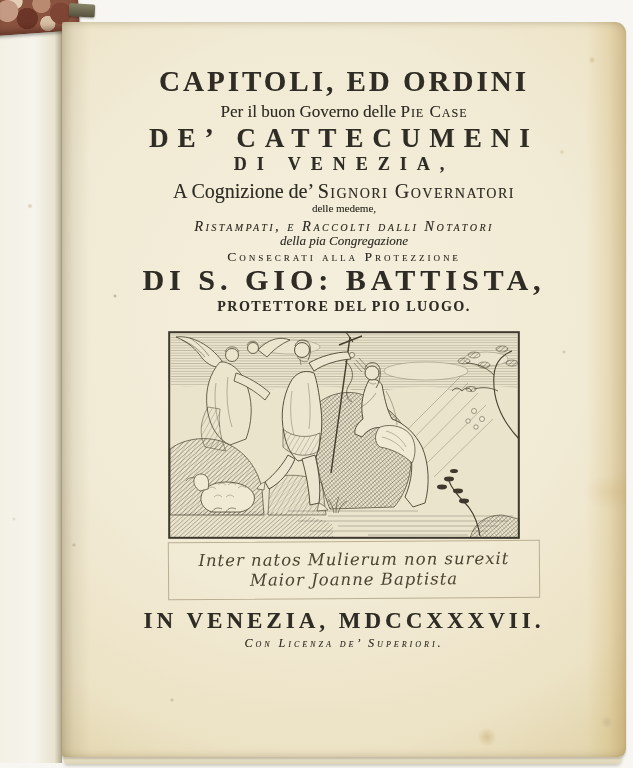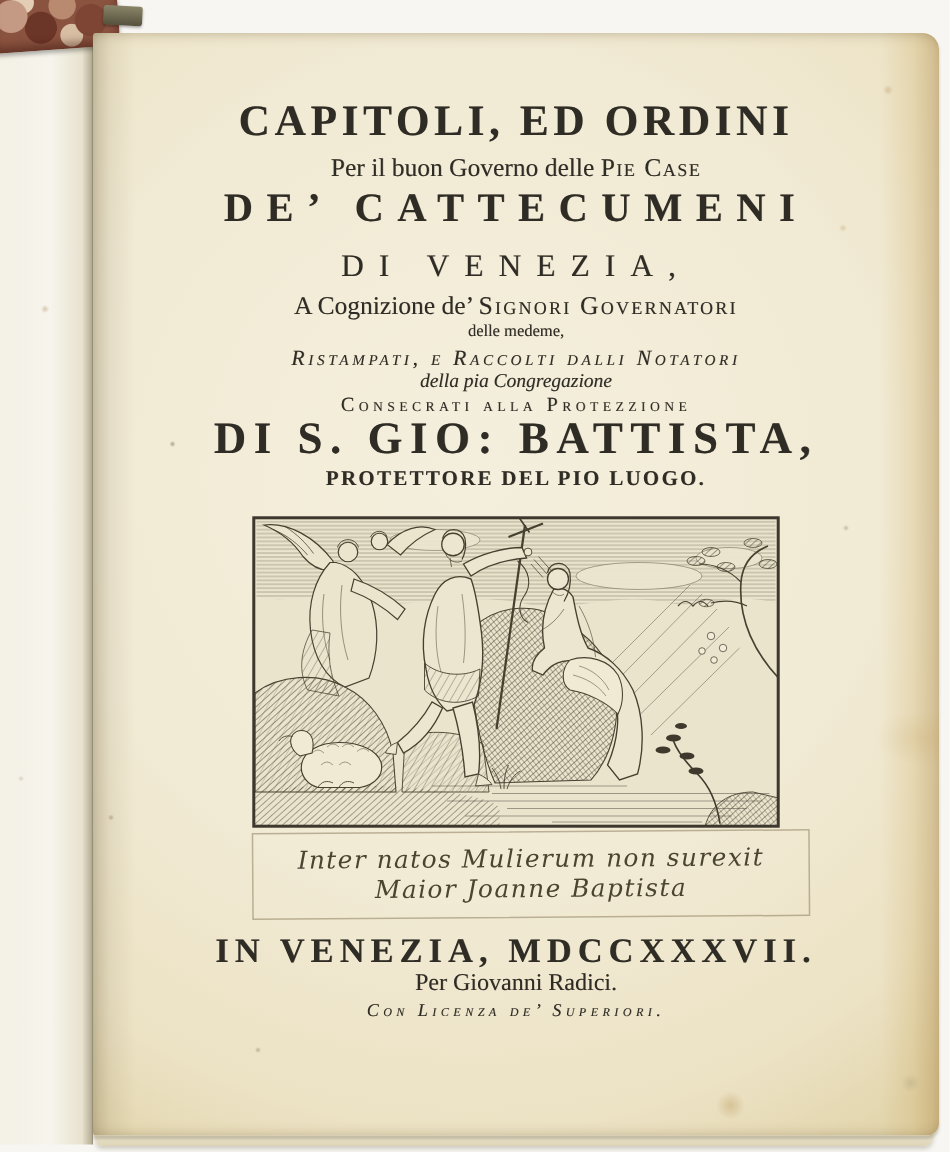--- a/index.html
+++ b/index.html
@@ -66,22 +66,22 @@
       inset 0 6px 9px -7px rgba(120,100,60,.55),
       inset 0 -6px 9px -7px rgba(120,100,60,.45),
       0 2px 2px rgba(120,110,85,.35);
   }
   .content{ position:absolute; inset:0; text-align:center; color:#2f2c25; padding-top:44px; }
   .content > *{ margin:0; }
   .t1 { font-size:29px; line-height:31px; letter-spacing:3px;  font-weight:bold; }
   .t2 { font-size:17px; line-height:19px; margin-top:5px; }
   .t2 .sc{ font-variant:small-caps; letter-spacing:1px; }
   .t3 { font-size:27px; line-height:28px; letter-spacing:9px;  font-weight:bold; margin-top:3px; }
-  .t4 { font-size:21px; line-height:25px; letter-spacing:10px; font-weight:normal; margin-top:13px; }
-  .t5 { font-size:17px; line-height:18px; margin-top:5px; }
+  .t4 { font-size:18px; line-height:25px; letter-spacing:10px; font-weight:bold; margin-top:0; }
+  .t5 { font-size:20px; line-height:18px; margin-top:5px; }
   .t5 .sc{ font-variant:small-caps; letter-spacing:1.5px; }
   .t6 { font-size:11px; line-height:16px; }
   .t7 { font-size:14.5px; line-height:15px; margin-top:3px; font-style:italic;
         font-variant:small-caps; letter-spacing:2.5px; }
   .t8 { font-size:13px; line-height:14px; font-style:italic; }
   .t9 { font-size:13.5px; line-height:14px; margin-top:2px; font-variant:small-caps; letter-spacing:3px; }
   .t10{ font-size:30px; line-height:32px; letter-spacing:5px; font-weight:bold; }
   .t11{ font-size:14px; line-height:22px; letter-spacing:1.5px; font-weight:bold; }
   .ink{ text-shadow:0.3px 0.3px 0.4px rgba(40,36,28,.35); }
 
@@ -275,18 +275,17 @@
           <rect x="1.2" y="1.2" width="349.6" height="205.6" fill="none" stroke="#3c382e" stroke-width="2"></rect>
         </svg>
 
         <figcaption class="caption-box">
           <div class="caption-line">Inter natos Mulierum non surexit</div>
           <div class="caption-line">Maior Joanne Baptista</div>
         </figcaption>
       </figure>
 
       <div class="imp1 ink">IN VENEZIA, MDCCXXXVII.</div>
-      <div class="imp2 ink">Per Giovanni Radici.</div>
       <div class="imp3 ink">Con Licenza de’ Superiori.</div>
 
     </div>
   </div>
 </div>
 
 </body></html>

